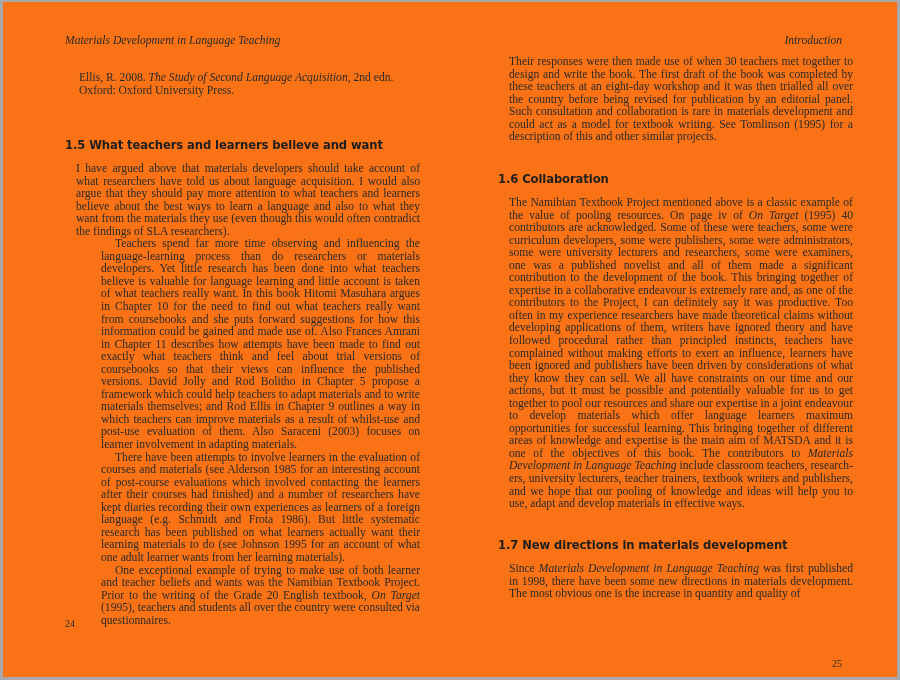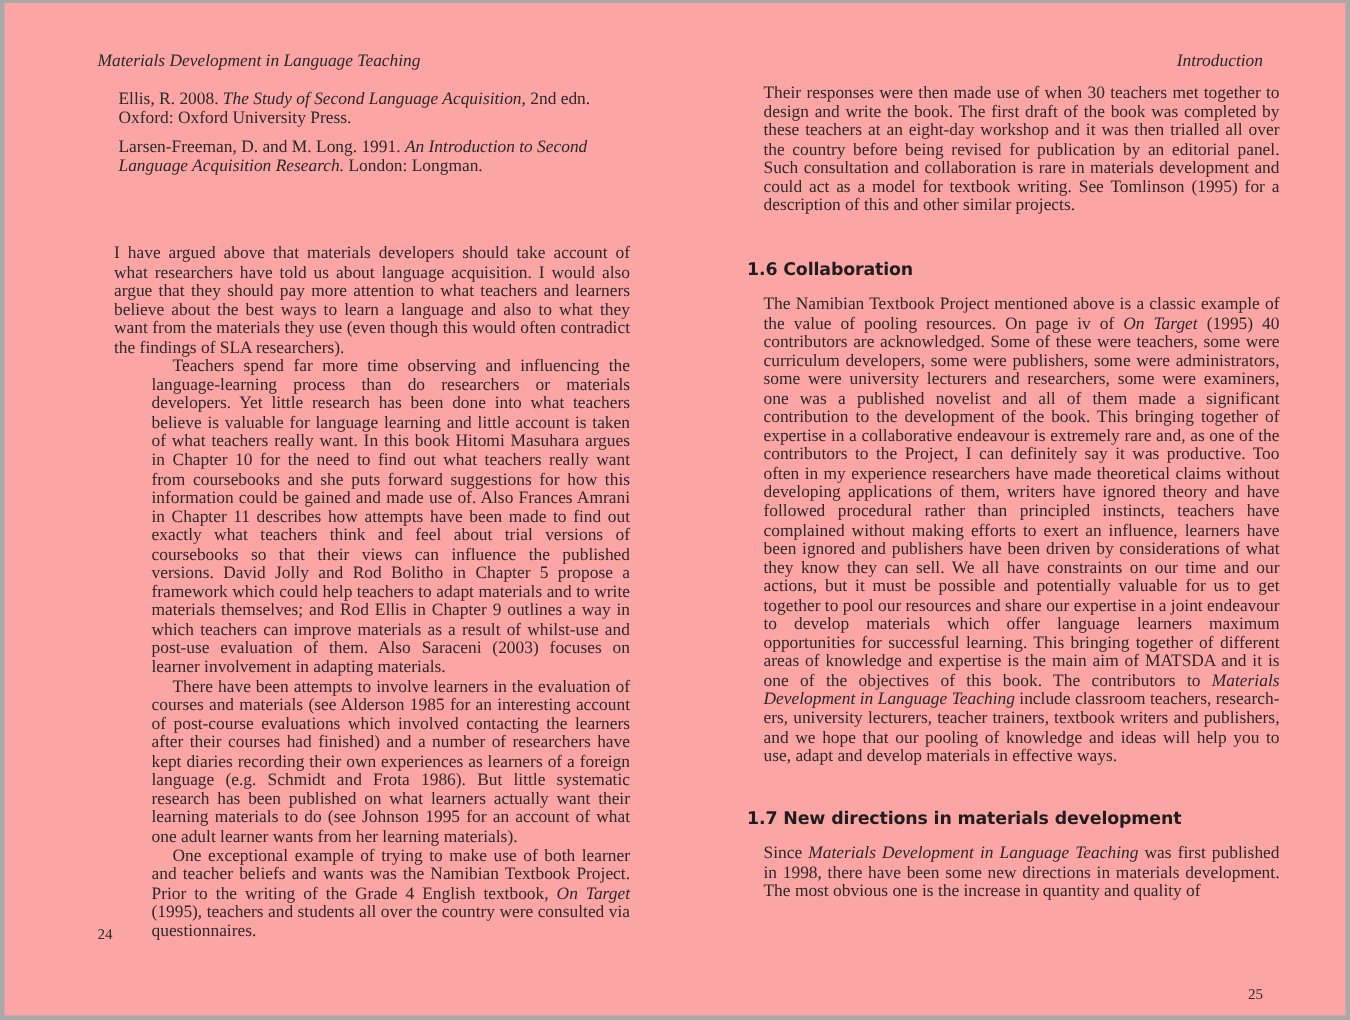--- a/index.html
+++ b/index.html
@@ -9,39 +9,39 @@
       font-family: "Liberation Serif", "DejaVu Serif", serif;
       color: #2a2a2a;
     }
     .frame {
       position: absolute; left: 0; top: 0; width: 900px; height: 680px;
       box-sizing: border-box;
       border-top: 2px solid #a9a9a9;
       border-left: 3px solid #a9a9a9;
       border-right: 3px solid #a9a9a9;
       border-bottom: 3px solid #a9a9a9;
-      background: #fca5a5;
+      background: #f97316;
     }
     .page { position: absolute; top: 0; height: 675px; }
     .page.left { left: 62px; width: 344px; }
     .page.right { left: 495px; width: 344px; }
     .running-head {
       position: absolute; top: 32px; left: 0; width: 100%;
       font-style: italic; font-size: 11.6px; line-height: 14px;
     }
     .right .running-head { text-align: right; font-family: Liberation Serif, serif; }
     .body-text {
       position: absolute; left: 11px; width: 100%;
       font-size: 11.6px; line-height: 12.55px;
       text-align: justify; hyphens: manual;
     }
     .body-text p { margin: 0; }
     .body-text p.indent { text-indent: 14px; margin-left: 25px; }
     .refs { position: absolute; top: 54px; left: 14px; width: 330px; font-size: 11.6px; line-height: 12.7px; }
-    .refs .ref { margin: 4px 0 7px 0; }
+    .refs .ref { margin: 16px 0 7px 0; }
     .heading {
       position: absolute; left: 0; width: 100%;
       font-family: "DejaVu Sans", "Liberation Sans", sans-serif;
       font-weight: bold; font-size: 11.6px; line-height: 14px; color: #1e1e1e;
       letter-spacing: -0.1px;
     }
     .folio { position: absolute; top: 616px; font-size: 10px; line-height: 12px; }
     .left .folio { left: 0; }
     .right .folio { right: 0; margin-top: 40px; }
     i, em { font-style: italic; }
@@ -49,29 +49,29 @@
 </head>
 <body>
 
 <div class="frame">
 
   <div class="page left">
     <div class="running-head">Materials Development in Language Teaching</div>
 
     <div class="refs">
       <p class="ref"><span>Ellis, R. 2008. </span><i>The Study of Second Language Acquisition</i><span>, 2nd edn. Oxford: Oxford University Press.</span></p>
-      <p class="ref"><span>Larsen-Freeman, D. and M. Long. 1991. </span><i>An Introduction to Second Language Acquisition Research.</i><span> London: Longman.</span></p>
     </div>
 
+    <div class="heading" style="top:136px">1.5 What teachers and learners believe and want</div>
 
     <div class="body-text" style="top:161px">
       <p>I have argued above that materials developers should take account of what researchers have told us about language acquisition. I would also argue that they should pay more attention to what teachers and learn­ers believe about the best ways to learn a language and also to what they want from the materials they use (even though this would often contradict the findings of SLA researchers).</p>
       <p class="indent">Teachers spend far more time observing and influencing the language-learning process than do researchers or materials developers. Yet little research has been done into what teachers believe is valuable for language learning and little account is taken of what teachers re­ally want. In this book Hitomi Masuhara argues in Chapter 10 for the need to find out what teachers really want from coursebooks and she puts forward suggestions for how this information could be gained and made use of. Also Frances Amrani in Chapter 11 describes how at­tempts have been made to find out exactly what teachers think and feel about trial versions of coursebooks so that their views can influence the published versions. David Jolly and Rod Bolitho in Chapter 5 pro­pose a framework which could help teachers to adapt materials and to write materials themselves; and Rod Ellis in Chapter 9 outlines a way in which teachers can improve materials as a result of whilst-use and post-use evaluation of them. Also Saraceni (2003) focuses on learner involvement in adapting materials.</p>
       <p class="indent">There have been attempts to involve learners in the evaluation of courses and materials (see Alderson 1985 for an interesting account of post-course evaluations which involved contacting the learners after their courses had finished) and a number of researchers have kept dia­ries recording their own experiences as learners of a foreign language (e.g. Schmidt and Frota 1986). But little systematic research has been published on what learners actually want their learning materials to do (see Johnson 1995 for an account of what one adult learner wants from her learning materials).</p>
-      <p class="indent"><span>One exceptional example of trying to make use of both learner and teacher beliefs and wants was the Namibian Textbook Project. Prior to the writing of the Grade 4 English textbook, </span><i>On Target</i><span> (1995), teach­ers and students all over the country were consulted via questionnaires.</span></p>
+      <p class="indent"><span>One exceptional example of trying to make use of both learner and teacher beliefs and wants was the Namibian Textbook Project. Prior to the writing of the Grade 20 English textbook, </span><i>On Target</i><span> (1995), teach­ers and students all over the country were consulted via questionnaires.</span></p>
     </div>
 
     <div class="folio">24</div>
   </div>
 
   <div class="page right">
     <div class="running-head">Introduction</div>
 
     <div class="body-text" style="top:54px">
       <p>Their responses were then made use of when 30 teachers met together to design and write the book. The first draft of the book was completed by these teachers at an eight-day workshop and it was then trialled all over the country before being revised for publication by an editorial panel. Such consultation and collaboration is rare in materials devel­opment and could act as a model for textbook writing. See Tomlinson (1995) for a description of this and other similar projects.</p>

